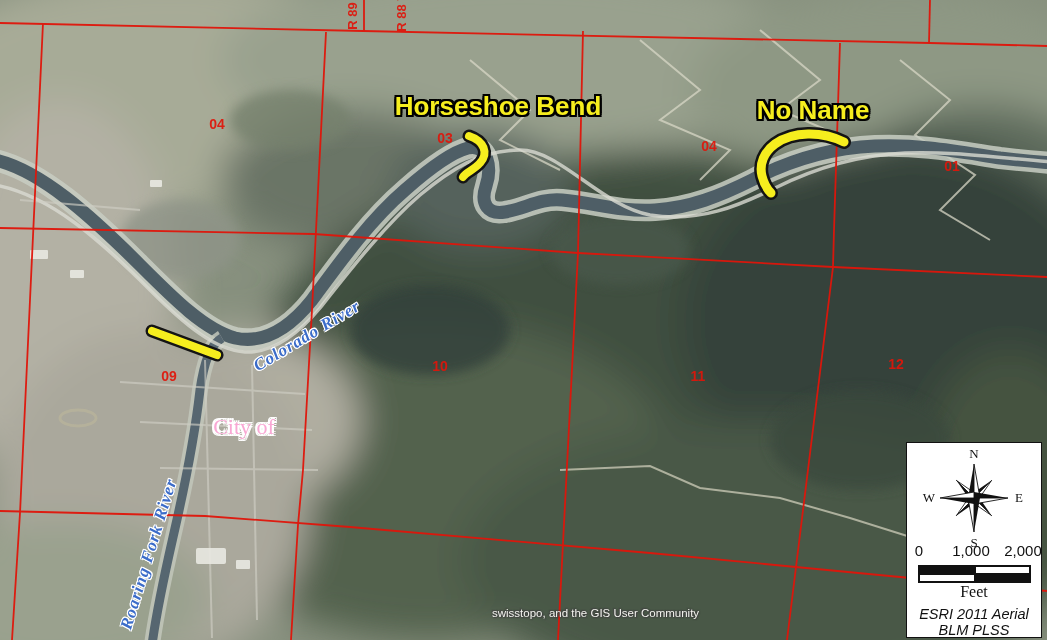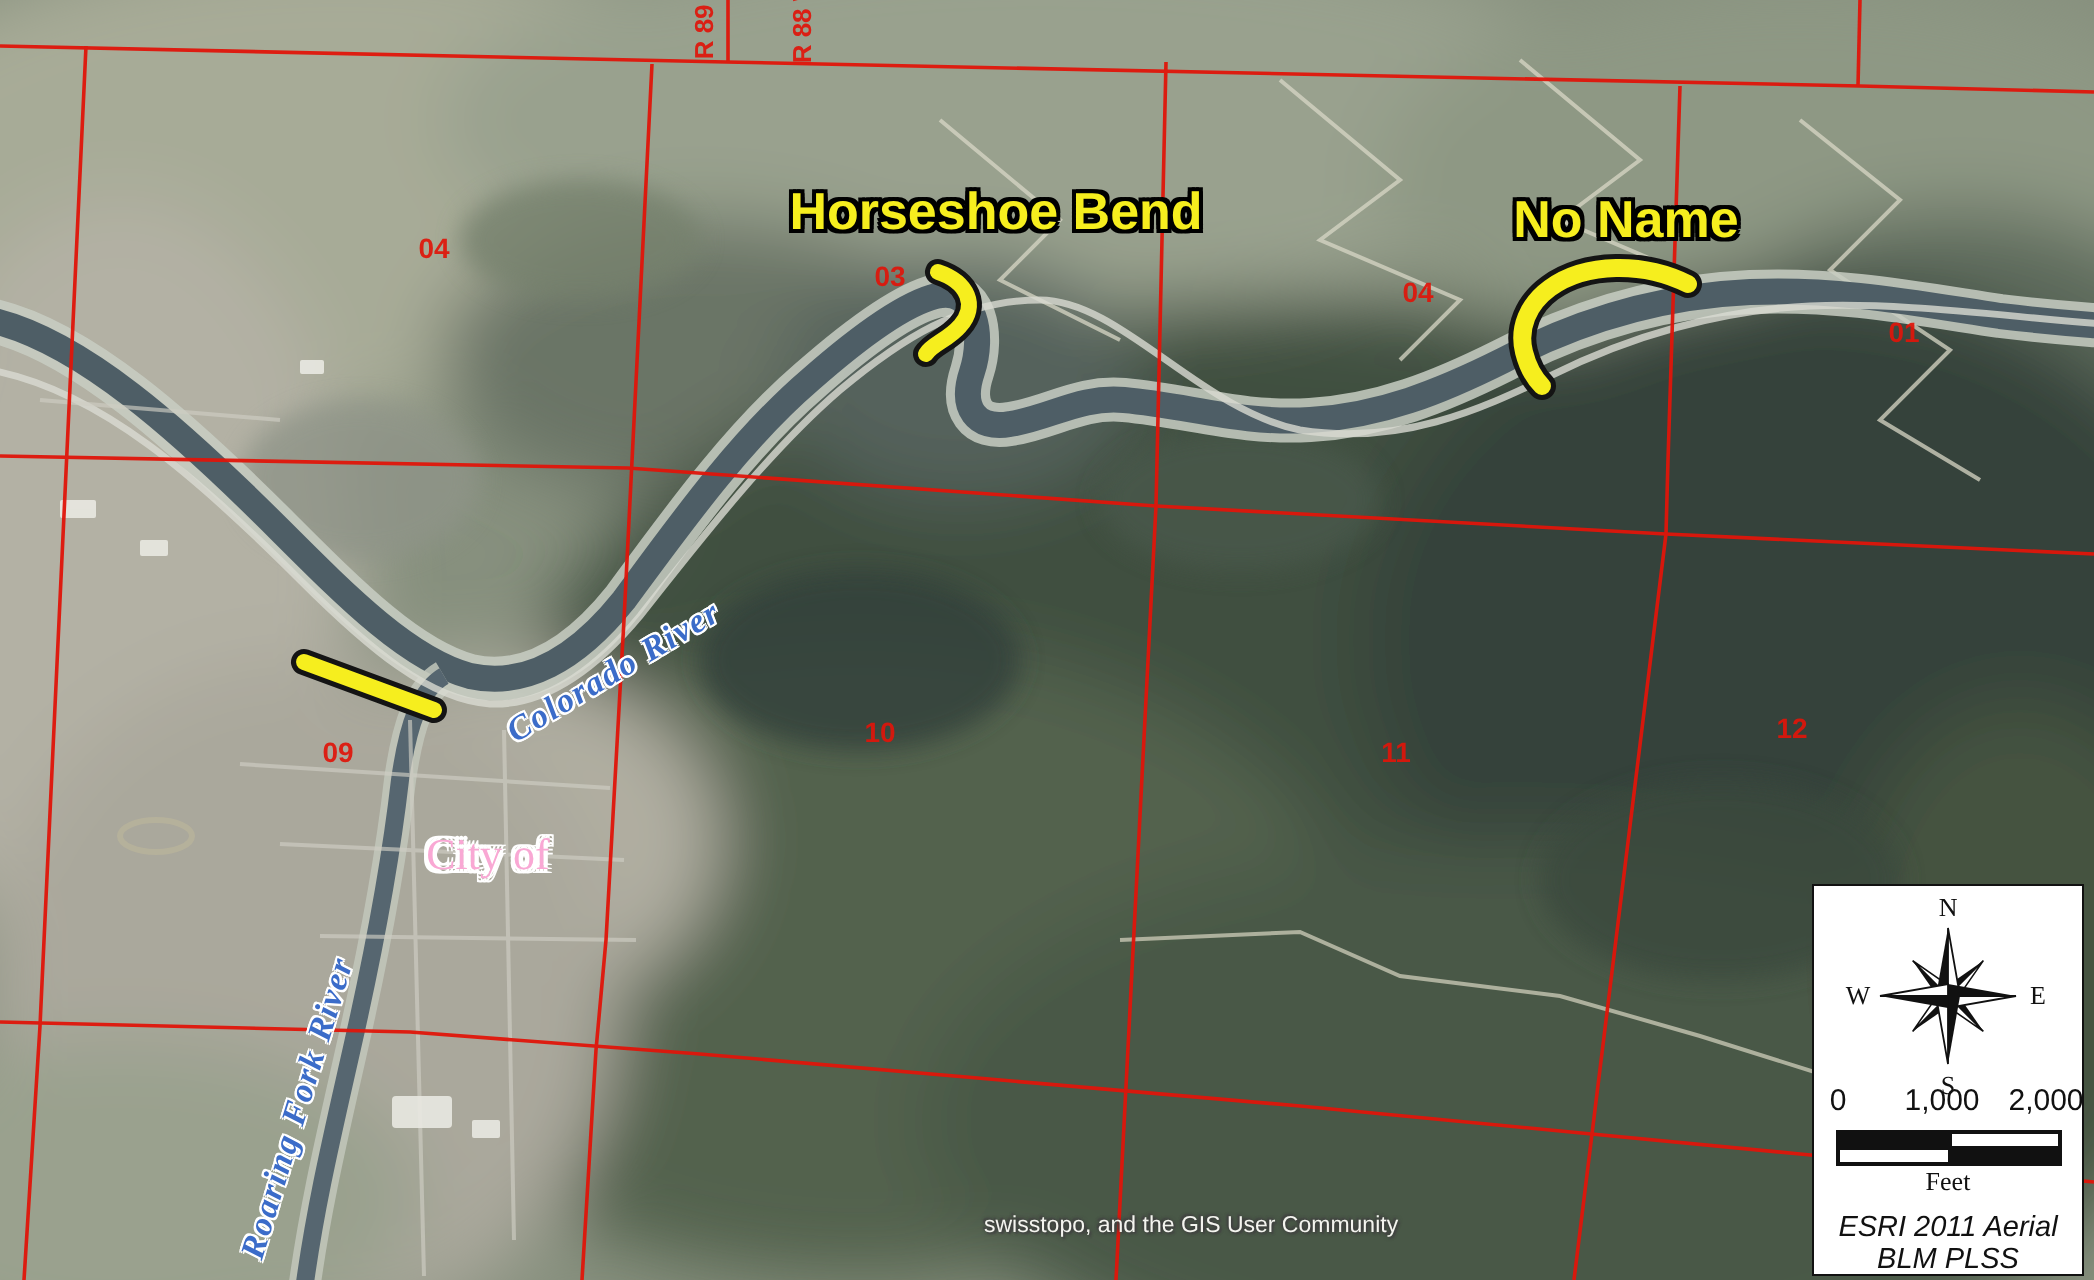--- a/index.html
+++ b/index.html
@@ -57,21 +57,21 @@
   .scalebar{
     position:absolute;left:11px;top:122px;width:111px;height:16px;
     border:1.5px solid #111;box-sizing:content-box;display:grid;
     grid-template-columns:1fr 1fr;grid-template-rows:1fr 1fr;
   }
   .scalebar div{border:0.5px solid #111;}
   .cell-black{background:#111;}
   .cell-white{background:#fff;}
   .feet-label{
     position:absolute;left:0;top:140px;width:100%;text-align:center;
-    font-family:"Liberation Serif",serif;font-size:13px;color:#111;
+    font-family:"Liberation Serif",serif;font-size:16px;color:#111;
   }
   .legend-credits{
     position:absolute;left:0;top:163px;width:100%;text-align:center;
     font-style:italic;font-size:14.5px;line-height:16px;color:#111;
     font-family:"Liberation Sans",sans-serif;
   }
 </style>
 </head>
 <body>
 

